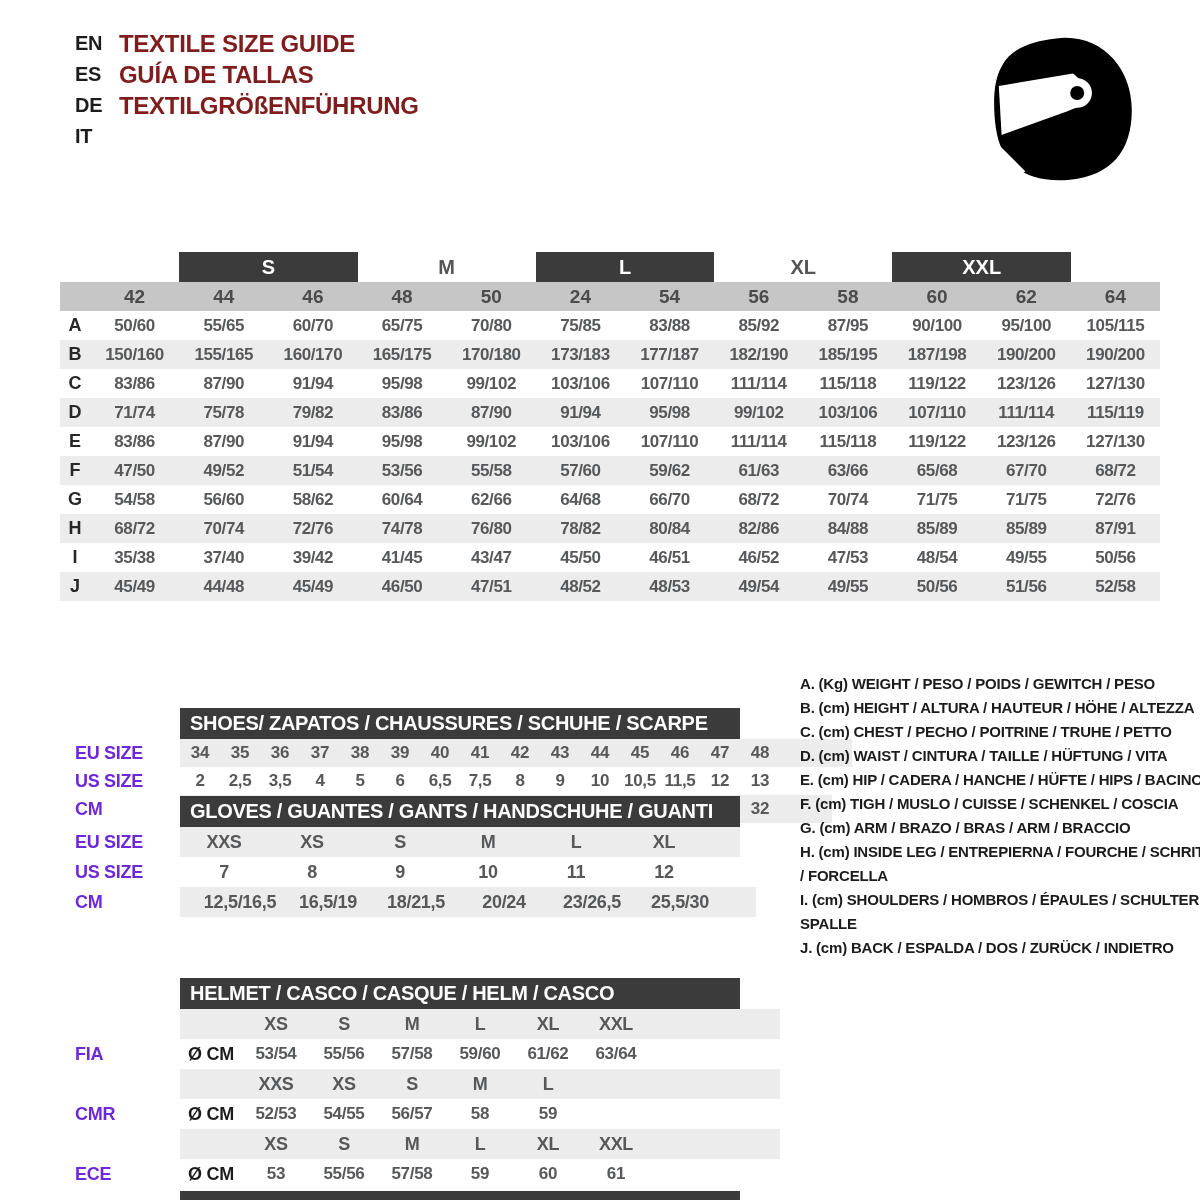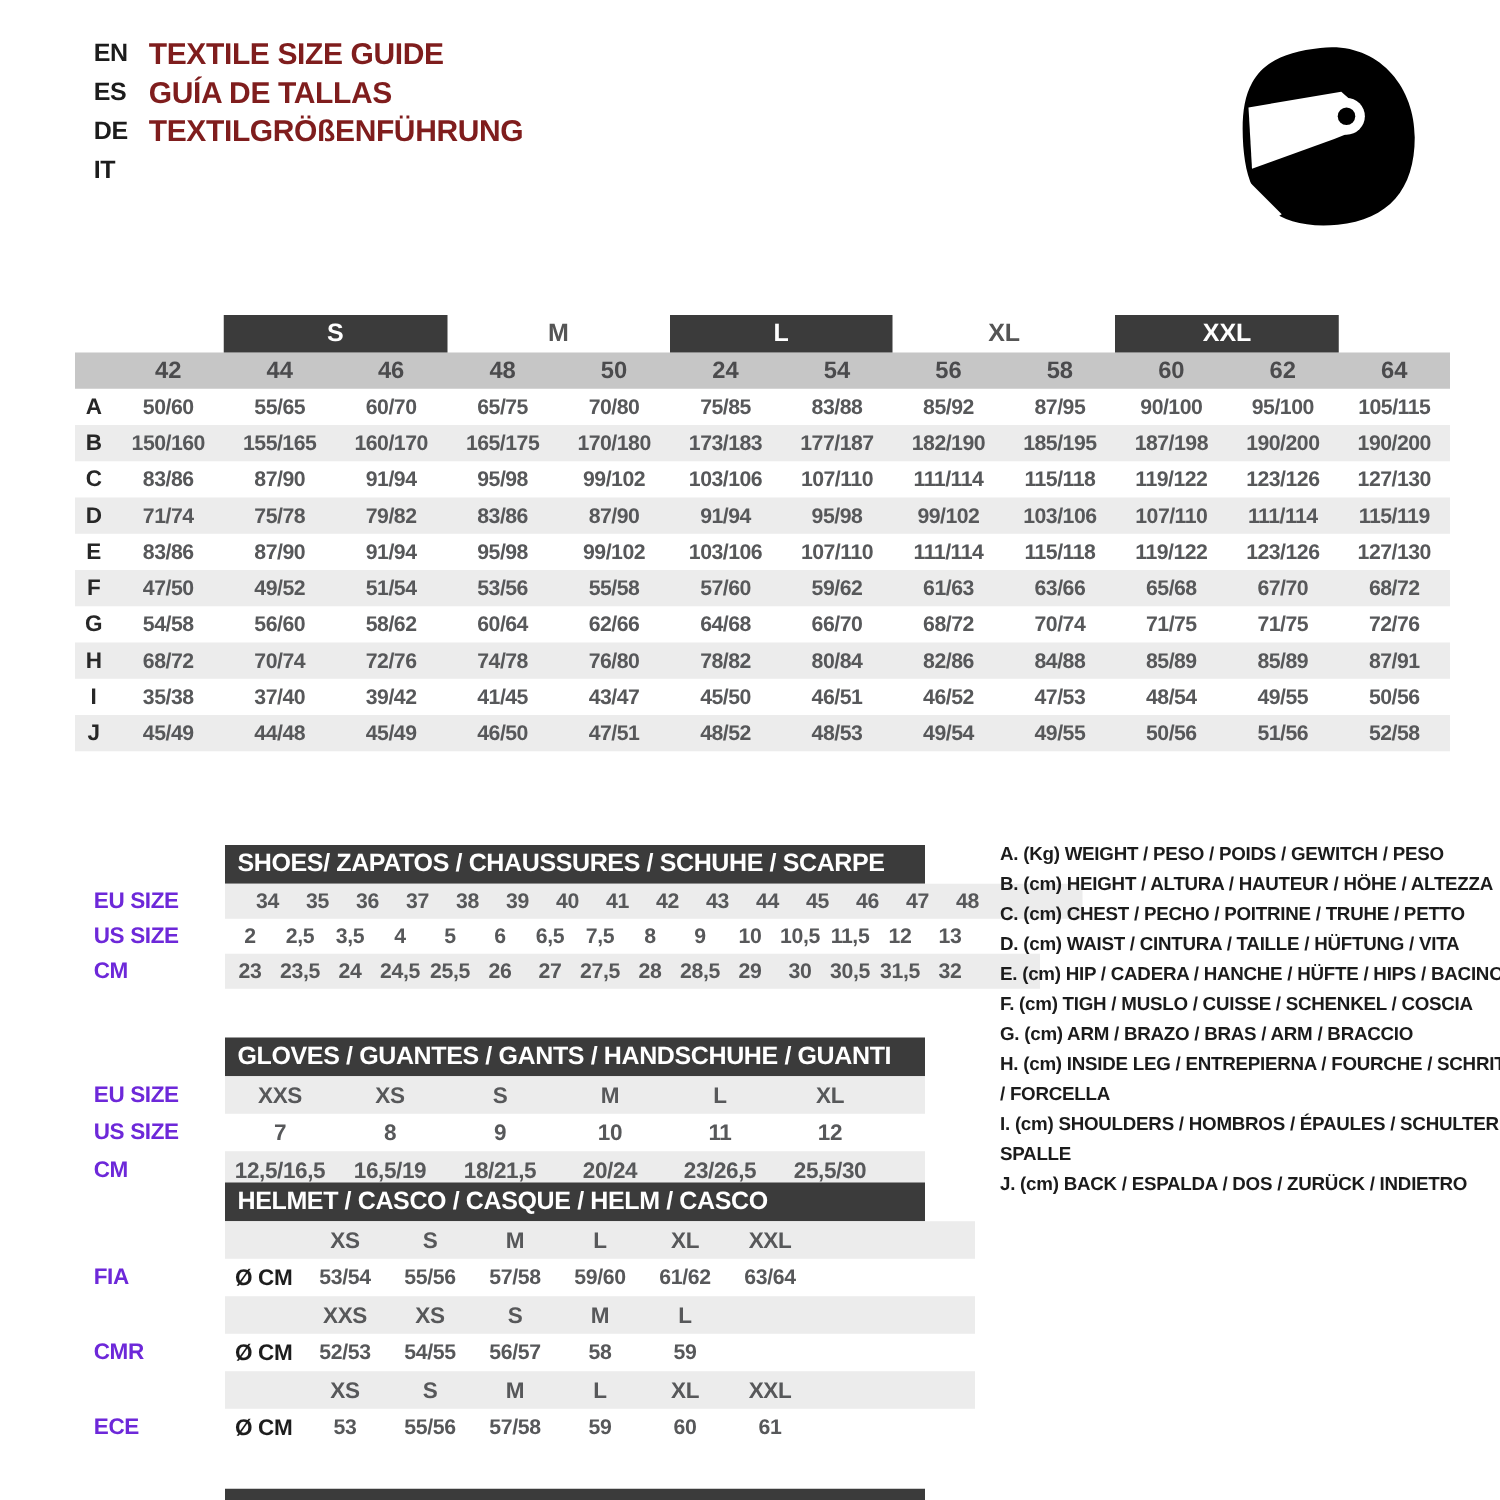--- a/index.html
+++ b/index.html
@@ -18,21 +18,21 @@
   #group-row{height:30px;}
   .group-cell{height:30px;line-height:30px;text-align:center;font-weight:bold;font-size:20px;color:#555;}
   .group-cell.filled{background:var(--dark,#3b3b3b);color:#fff;}
   #num-band{height:29px;background:var(--band,#c6c6c6);}
   .num-cell{text-align:center;font-weight:bold;font-size:19px;color:#4b4b4d;}
   .size-row{height:29px;}
   .size-row.shade{background:var(--shade,#ececec);}
   .row-label{text-align:center;font-weight:bold;font-size:18px;color:#272727;}
   .val-cell{text-align:center;font-weight:bold;font-size:17px;color:#57585a;letter-spacing:-0.4px;}
   
-  .sub-sec{position:absolute;left:60px;width:740px;}
+  .sub-sec{position:absolute;left:60px;width:740px;margin-top:32px;}
   .section-bar{margin-left:120px;width:560px;height:31px;background:var(--dark,#3b3b3b);color:#fff;
                font-weight:bold;font-size:20px;line-height:31px;padding-left:10px;box-sizing:border-box;
                letter-spacing:-0.3px;white-space:nowrap;}
   .sub-row{position:relative;}
   .rlabel{position:absolute;left:15px;top:50%;transform:translateY(-50%);
           font-weight:bold;font-size:18px;color:#6d28d9;letter-spacing:-0.3px;white-space:nowrap;}
   .band{position:absolute;left:120px;top:0;height:100%;display:grid;align-items:center;}
   .band.shade{background:var(--shade,#ececec);}
   .bcell{text-align:center;font-weight:bold;color:#57585a;font-size:17px;letter-spacing:-0.3px;}
   .bcell.sz{font-size:18px;}
@@ -248,21 +248,21 @@
           <div class="val-cell">52/58</div>
         </div>
       </div>
   </div>
 
   <div class="sub-sec" id="shoes-sec" style="top:676px">
     <div class="section-bar">SHOES/ ZAPATOS / CHAUSSURES / SCHUHE / SCARPE</div>
     <div id="shoes-rows">
         <div class="sub-row" style="height: 28px;">
           <div class="rlabel">EU SIZE</div>
-          <div class="band shade" style="width: 672px; grid-template-columns: repeat(15, 40px); padding-left: 14px;">
+          <div class="band shade" style="width: 672px; grid-template-columns: repeat(15, 40px);">
             <div class="bcell ">34</div>
             <div class="bcell ">35</div>
             <div class="bcell ">36</div>
             <div class="bcell ">37</div>
             <div class="bcell ">38</div>
             <div class="bcell ">39</div>
             <div class="bcell ">40</div>
             <div class="bcell ">41</div>
             <div class="bcell ">42</div>
             <div class="bcell ">43</div>
@@ -309,21 +309,21 @@
             <div class="bcell ">29</div>
             <div class="bcell ">30</div>
             <div class="bcell ">30,5</div>
             <div class="bcell ">31,5</div>
             <div class="bcell ">32</div>
           </div>
         </div>
       </div>
   </div>
 
-  <div class="sub-sec" id="gloves-sec" style="top:830px">
+  <div class="sub-sec" id="gloves-sec" style="top:764px">
     <div class="section-bar">GLOVES / GUANTES / GANTS / HANDSCHUHE / GUANTI</div>
     <div id="gloves-rows">
         <div class="sub-row" style="height: 30px;">
           <div class="rlabel">EU SIZE</div>
           <div class="band shade" style="width: 560px; grid-template-columns: repeat(6, 88px);">
             <div class="bcell sz">XXS</div>
             <div class="bcell sz">XS</div>
             <div class="bcell sz">S</div>
             <div class="bcell sz">M</div>
             <div class="bcell sz">L</div>
@@ -336,21 +336,21 @@
             <div class="bcell sz">7</div>
             <div class="bcell sz">8</div>
             <div class="bcell sz">9</div>
             <div class="bcell sz">10</div>
             <div class="bcell sz">11</div>
             <div class="bcell sz">12</div>
           </div>
         </div>
         <div class="sub-row" style="height: 30px;">
           <div class="rlabel">CM</div>
-          <div class="band shade" style="width: 560px; grid-template-columns: repeat(6, 88px);">
+          <div class="band shade" style="width: 560px; grid-template-columns: repeat(6, 88px); padding-left: 16px;">
             <div class="bcell sz">12,5/16,5</div>
             <div class="bcell sz">16,5/19</div>
             <div class="bcell sz">18/21,5</div>
             <div class="bcell sz">20/24</div>
             <div class="bcell sz">23/26,5</div>
             <div class="bcell sz">25,5/30</div>
           </div>
         </div>
       </div>
   </div>

